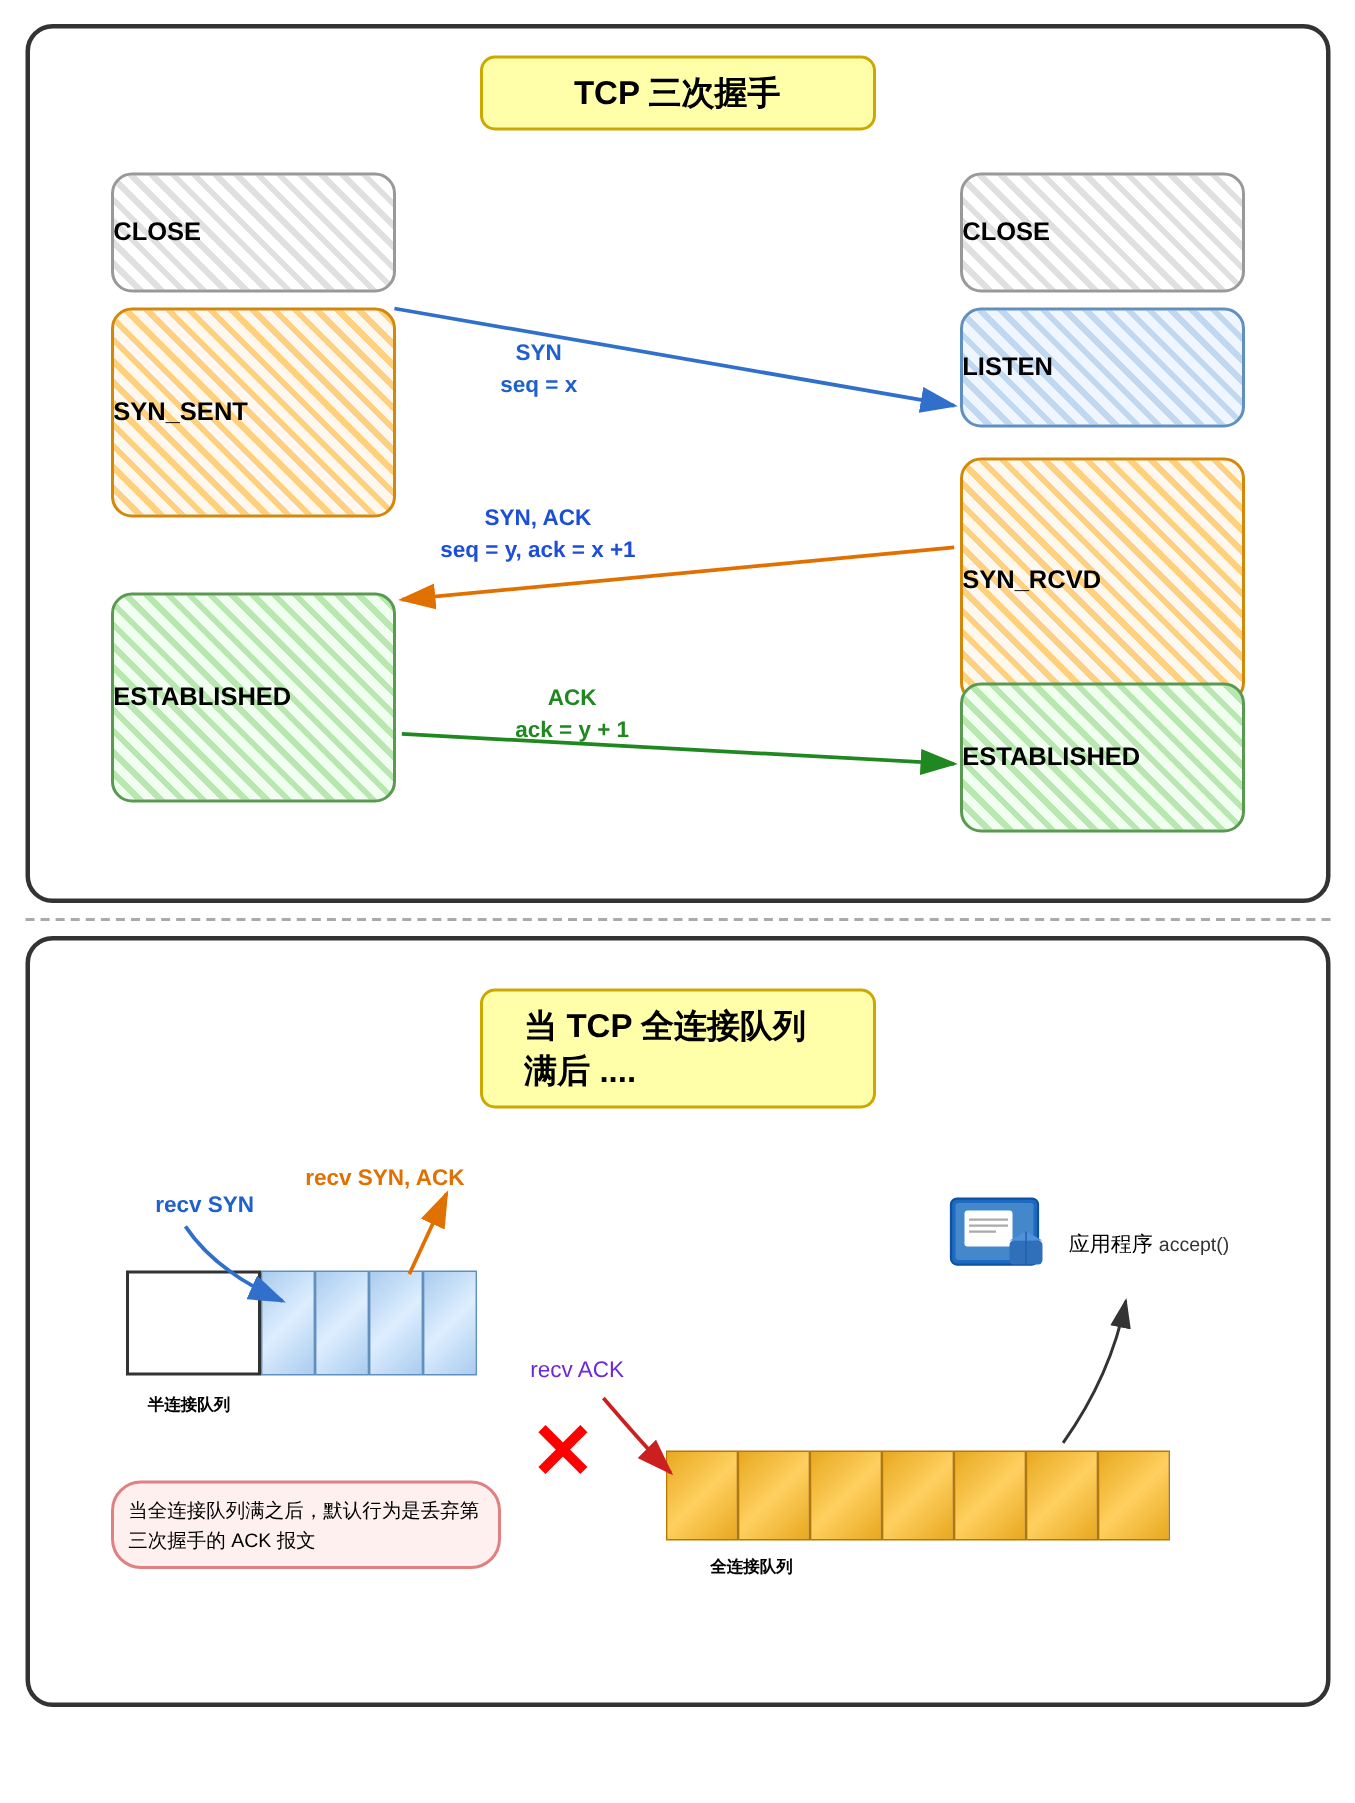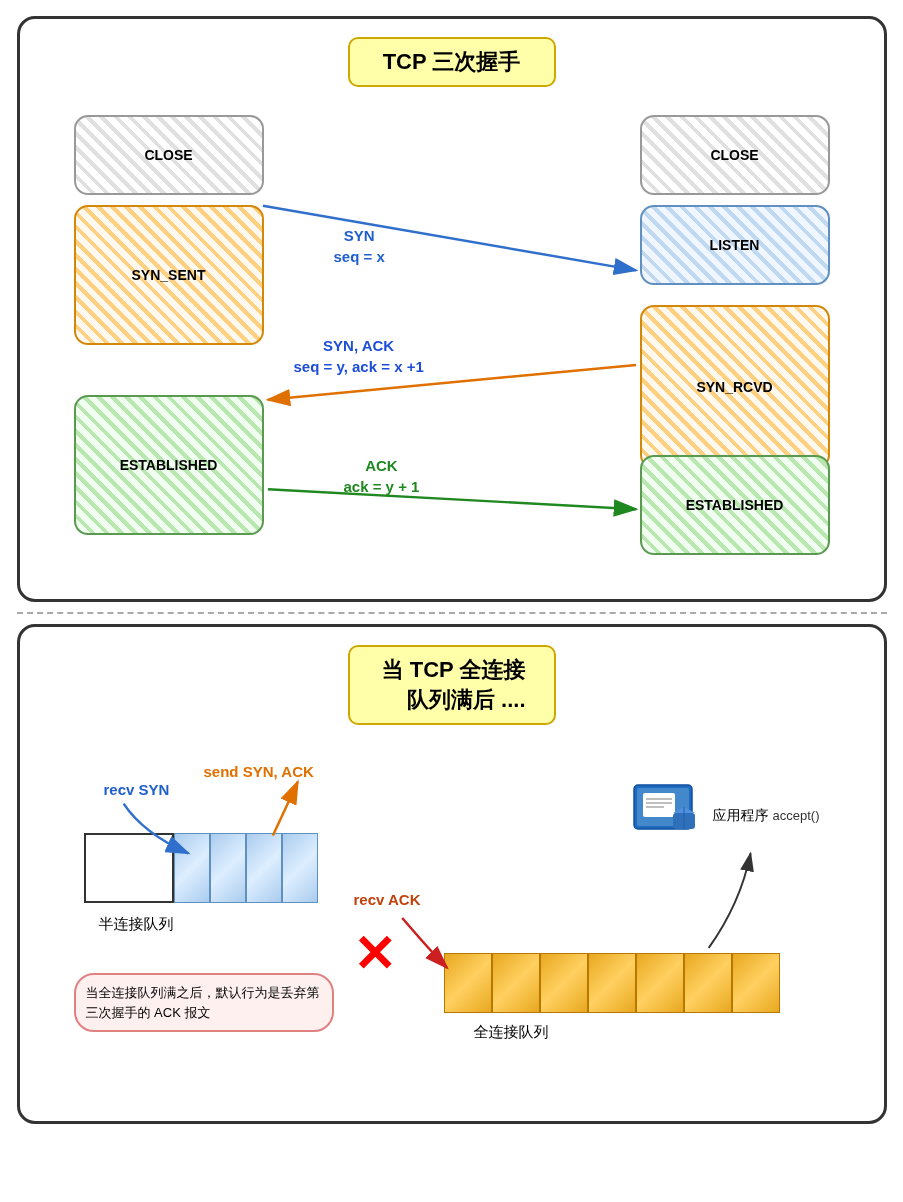--- a/index.html
+++ b/index.html
@@ -25,47 +25,47 @@
       background: #fff;
     }
 
     .title-box {
       background: #ffffaa;
       border: 2px solid #cca800;
       border-radius: 10px;
       padding: 8px 28px;
       font-size: 22px;
       font-weight: bold;
-      text-align: right;
+      text-align: left;
       display: inline-block;
       margin: 0 auto 32px;
       display: flex;
       justify-content: center;
       align-items: center;
-      width: 208px;
+      width: 264px;
       margin-left: auto;
       margin-right: auto;
       margin-bottom: 28px;
     }
 
     .diagram-area {
       position: relative;
       width: 100%;
       height: 460px;
     }
 
     
     .state-box {
       position: absolute;
       border-radius: 14px;
       display: flex;
       align-items: center;
-      justify-content: center;
-      font-weight: bold;
-      font-size: 14px;
+      justify-content: flex-start;
+      font-weight: bold;
+      font-size: 17px;
     }
 
     
     .hatch-gray {
       background: repeating-linear-gradient(
         45deg,
         #e0e0e0 0px,
         #e0e0e0 4px,
         #fff 4px,
         #fff 10px
@@ -154,21 +154,21 @@
     }
     .msg-blue { color: #2060cc; }
     .msg-orange { color: #1d4ed8; }
     .msg-green { color: #208820; }
 
     
     .bottom-section {
       width: 870px;
       border: 3px solid #333;
       border-radius: 18px;
-      padding: 18px 24px 28px;
+      padding: 32px 24px 28px;
       background: #fff;
     }
 
     .bottom-diagram {
       position: relative;
       width: 100%;
       height: 340px;
       margin-top: 20px;
     }
 
@@ -208,22 +208,22 @@
     .full-cell {
       width: 48px;
       height: 60px;
       background: linear-gradient(135deg, #e8a820 0%, #ffd060 50%, #e8a820 100%);
       border: 1.5px solid #b87800;
     }
 
     
     .queue-label {
       position: absolute;
-      font-size: 15px;
-      font-weight: normal;
+      font-size: 11px;
+      font-weight: bold;
       text-align: right;
     }
 
     
     .notice-box {
       position: absolute;
       left: 30px;
       top: 220px;
       width: 260px;
       border: 2px solid #e08080;
@@ -281,22 +281,22 @@
       left: 160px;
       top: 10px;
       color: #e07000;
       font-weight: bold;
       font-size: 15px;
     }
     .recv-ack-label {
       position: absolute;
       left: 310px;
       top: 138px;
-      color: #c2410c;
-      font-weight: bold;
+      color: #6d28d9;
+      font-weight: normal;
       font-size: 15px;
     }
   </style>
 </head>
 <body>
 
 <div class="top-section">
   <div class="title-box">
     <span>TCP 三次握手</span>
   </div>
@@ -372,21 +372,21 @@
     <span>当 TCP 全连接队列满后 ....</span>
   </div>
 
   <div class="bottom-diagram">
 
     <div class="recv-syn-label">
       <span>recv SYN</span>
     </div>
 
     <div class="send-synack-label">
-      <span>send SYN, ACK</span>
+      <span>recv SYN, ACK</span>
     </div>
 
     <div class="recv-ack-label">
       <span>recv ACK</span>
     </div>
 
     <div class="half-queue-container">
       <div class="half-queue-empty"></div>
       <div class="half-queue-cells">
         <div class="half-cell"></div>

